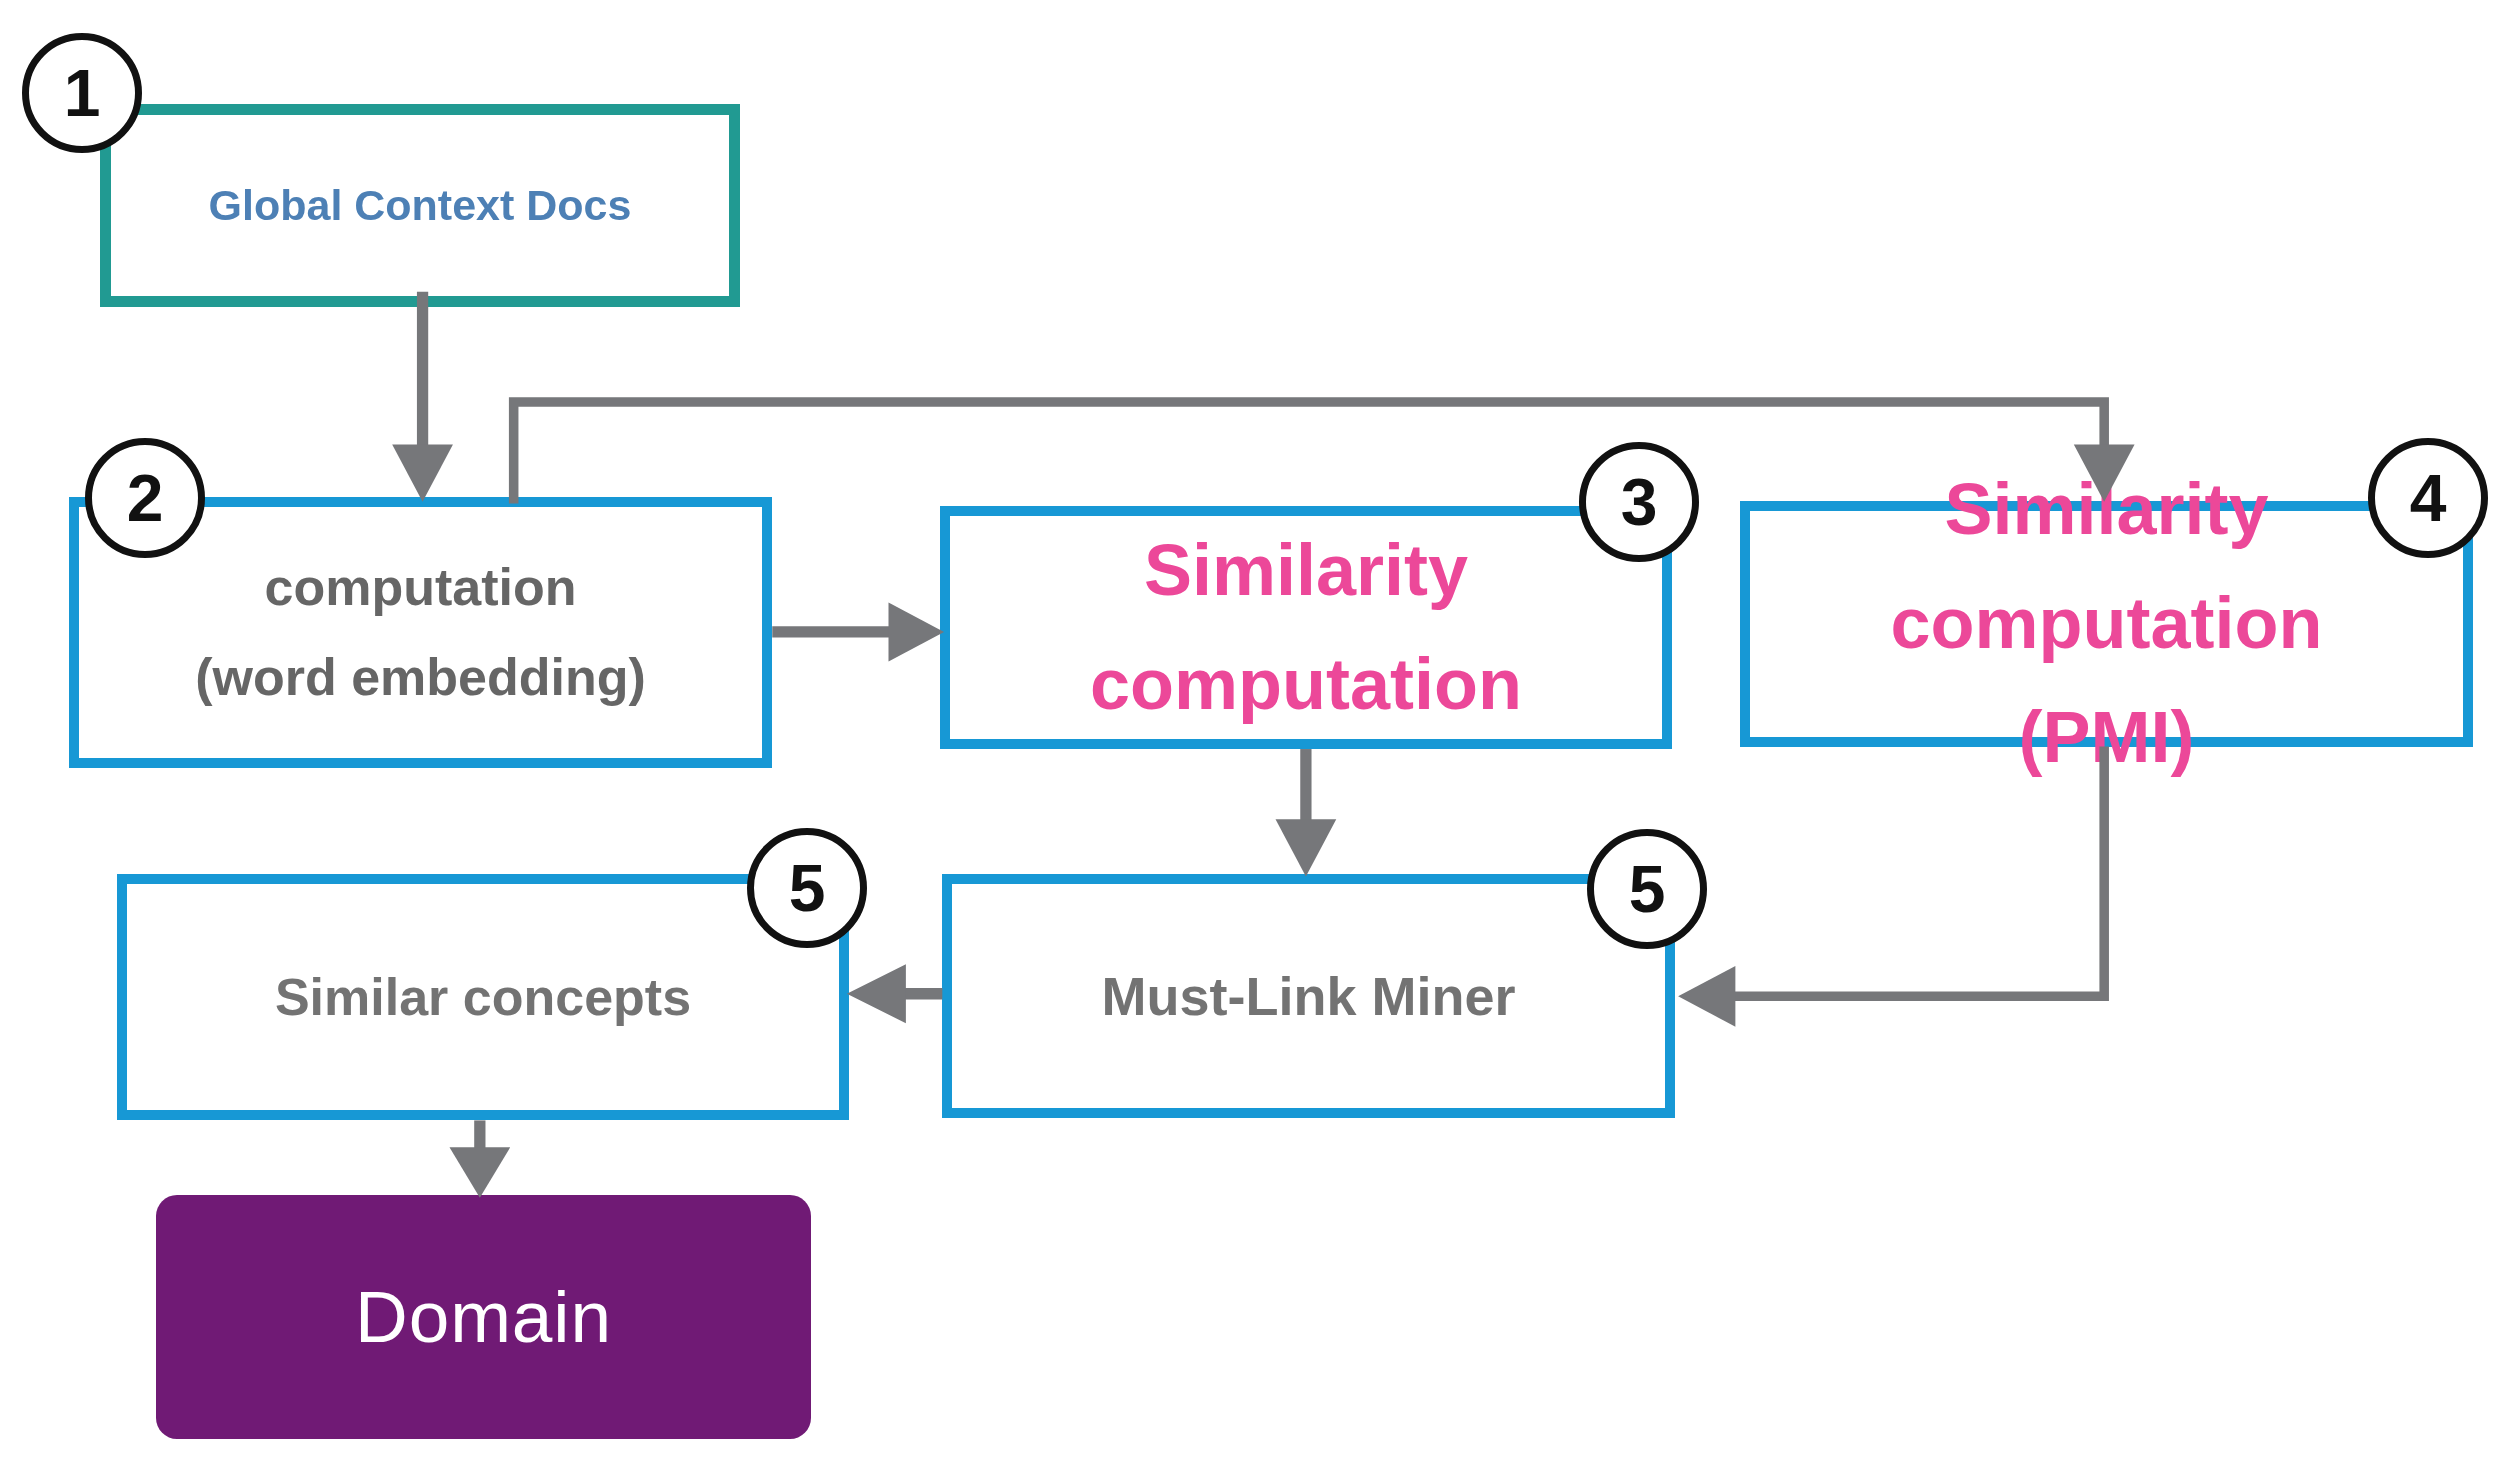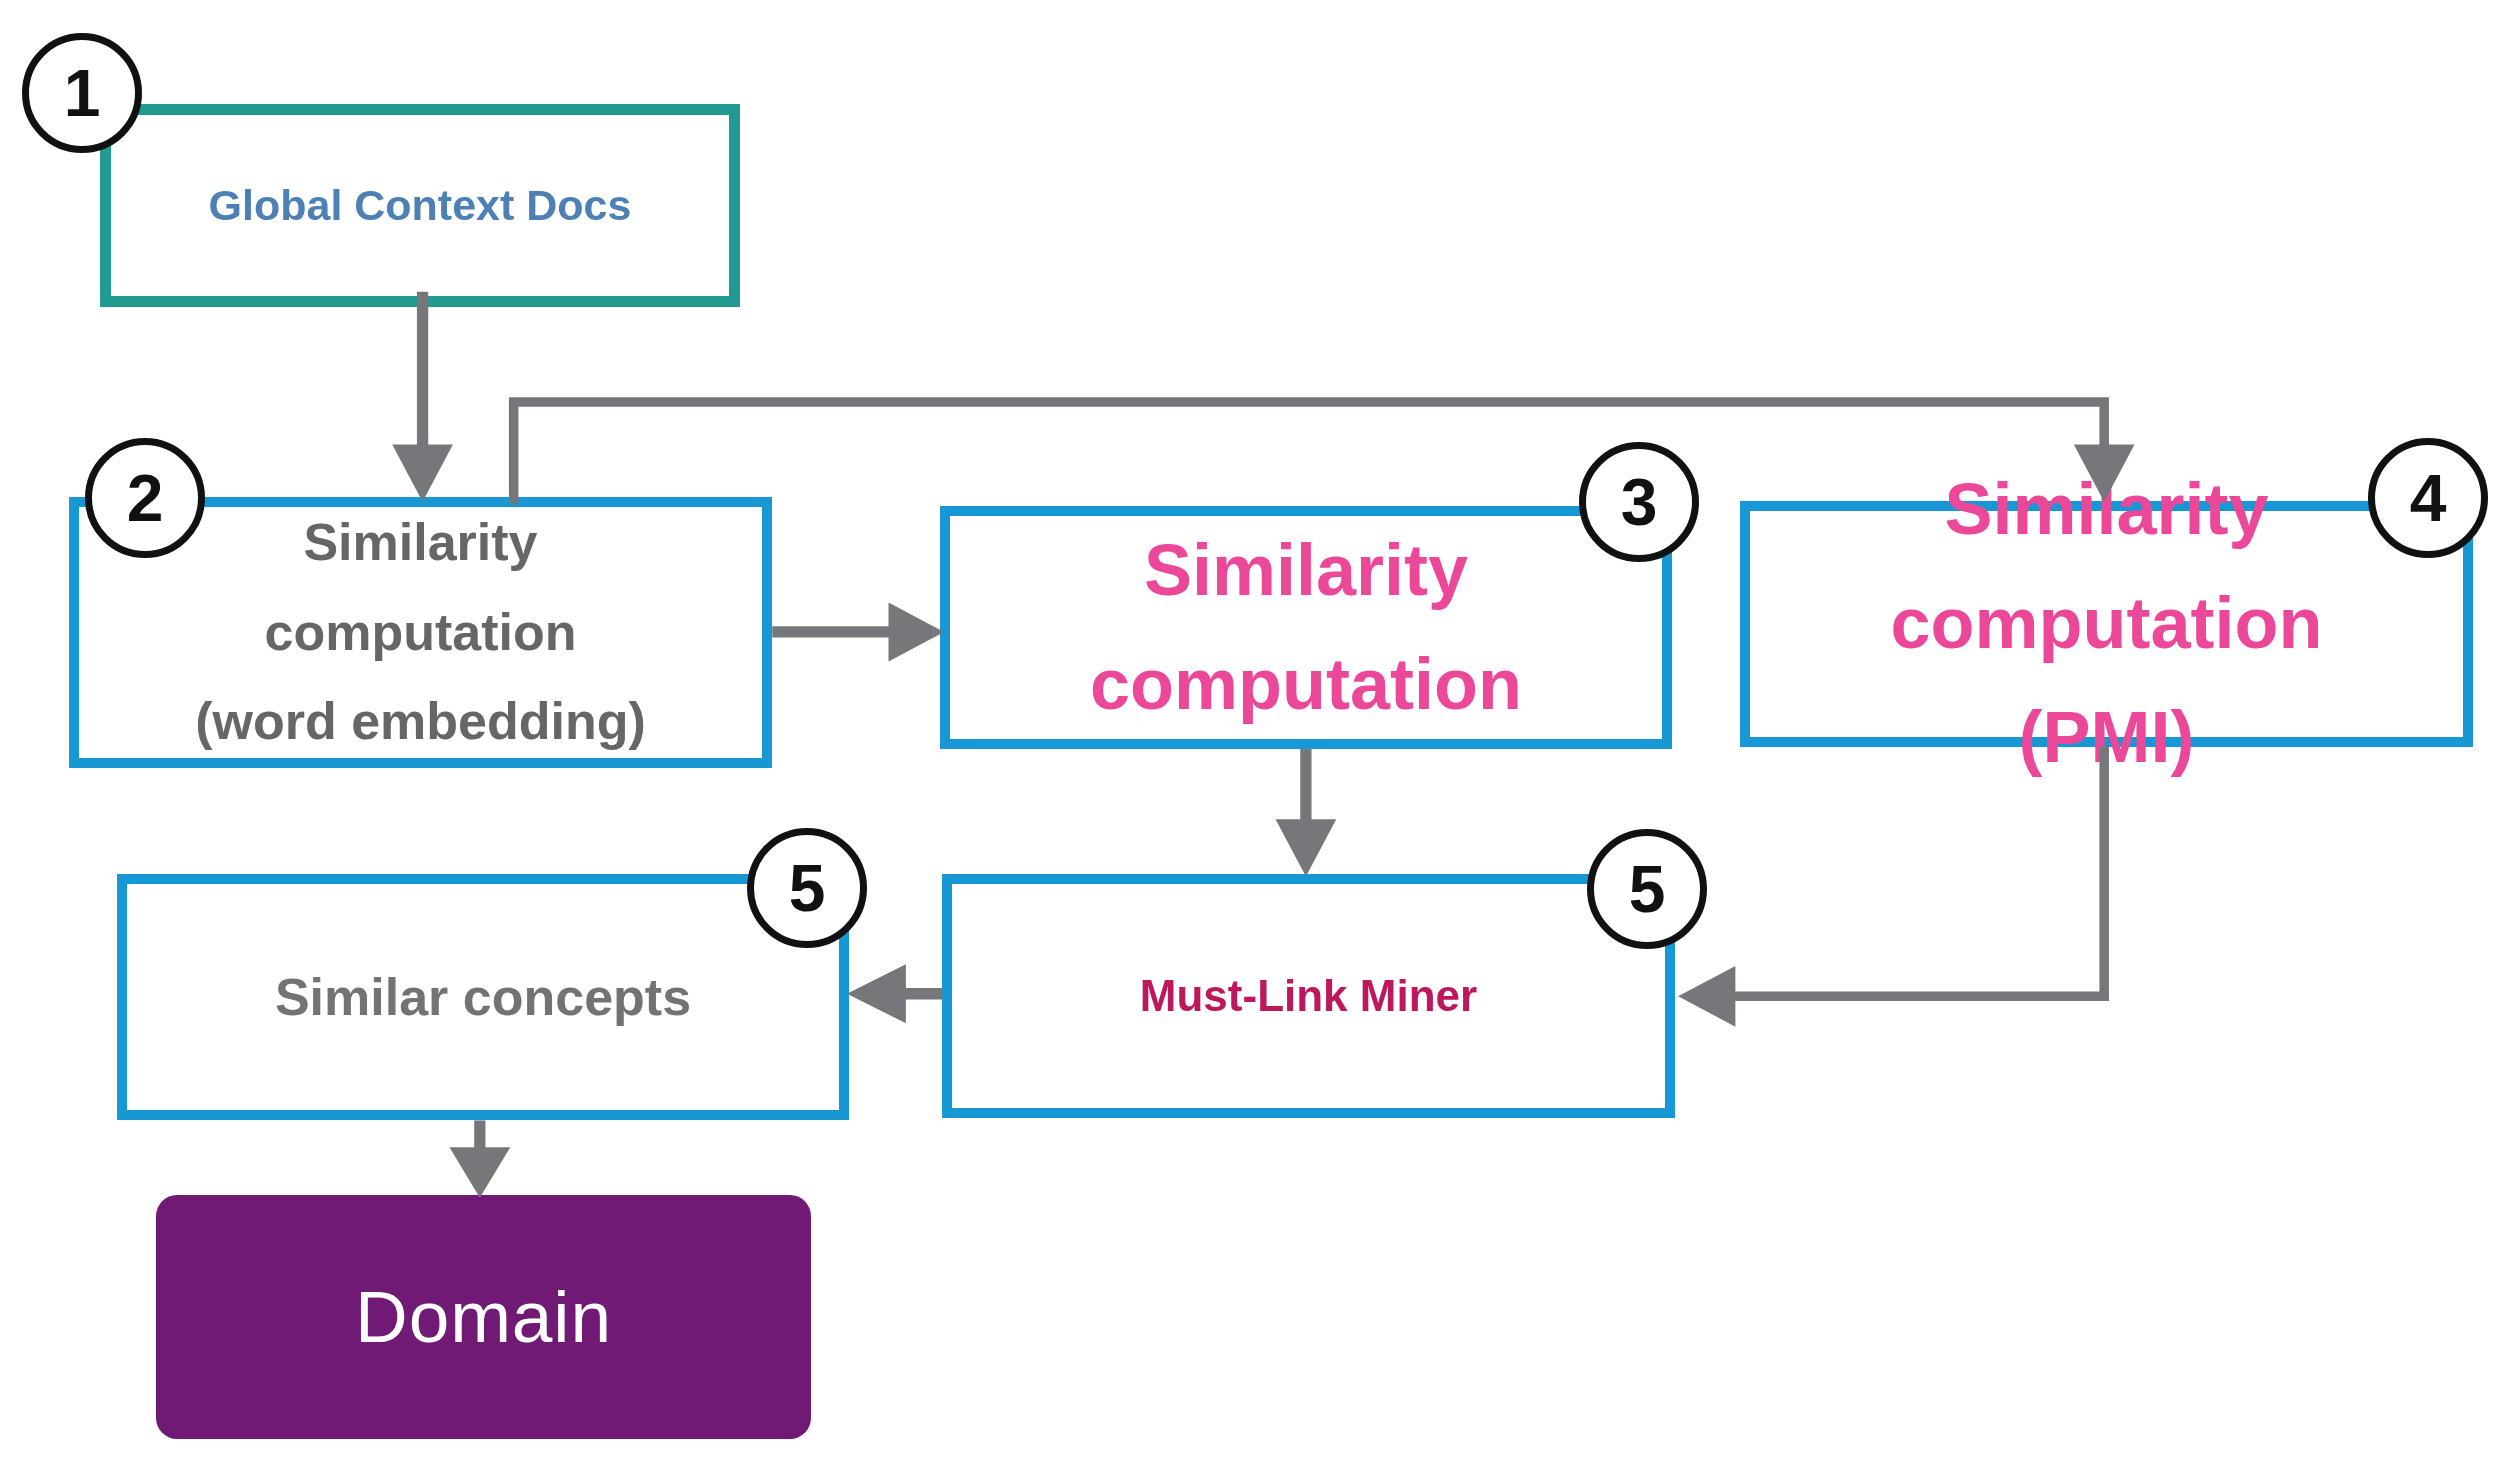--- a/index.html
+++ b/index.html
@@ -15,21 +15,21 @@
   }
   .node.blue{border:10.4px solid #1798d5;}
   .node.teal{border:11.3px solid #219a92;}
   .node.filled{
     background:#701a75;border:none;border-radius:21px;color:#ffffff;
     font-size:73px;line-height:1.33;font-weight:400;letter-spacing:0.9px;
   }
   .doc-label{color:#4d80b5;font-weight:700;font-size:43px;}
   .sim-label{color:#666666;font-weight:700;font-size:52px;line-height:1.72;}
   .sim-label2{color:#ec4899;font-weight:700;font-size:72px;line-height:1.58;}
-  .ml-label{color:#be185d;font-weight:700;font-size:44px;}
+  .ml-label{color:#737373;font-weight:700;font-size:54px;}
   .sc-label{color:#737373;font-weight:700;font-size:52px;}
   .badge{
     position:absolute;z-index:10;width:120px;height:120px;border-radius:50%;
     background:#ffffff;border:7.8px solid #111111;box-sizing:border-box;
     display:flex;align-items:center;justify-content:center;
     font-size:66px;font-weight:700;color:#111111;
   }
 </style>
 </head>
 <body>
@@ -72,21 +72,20 @@
       <line x1="553" y1="1291" x2="553" y2="1326" stroke-width="13"></line>
       <polygon points="518,1322 588,1322 553,1380" stroke="none"></polygon>
     </g>
   </svg>
 
   <div class="node teal" style="left:100px;top:104px;width:640px;height:203px;">
     <div class="doc-label">Global Context Docs</div>
   </div>
 
   <div class="node blue" style="left:69px;top:497px;width:703px;height:271px;">
-    <div class="sim-label">Similarity</div>
     <div class="sim-label">computation</div>
     <div class="sim-label">(word embedding)</div>
   </div>
 
   <div class="node blue" style="left:940px;top:506px;width:732px;height:243px;">
     <div class="sim-label2">Similarity computation</div>
   </div>
 
   <div class="node blue" style="left:1740px;top:501px;width:733px;height:246px;">
     <div class="sim-label2">Similarity computation</div>

